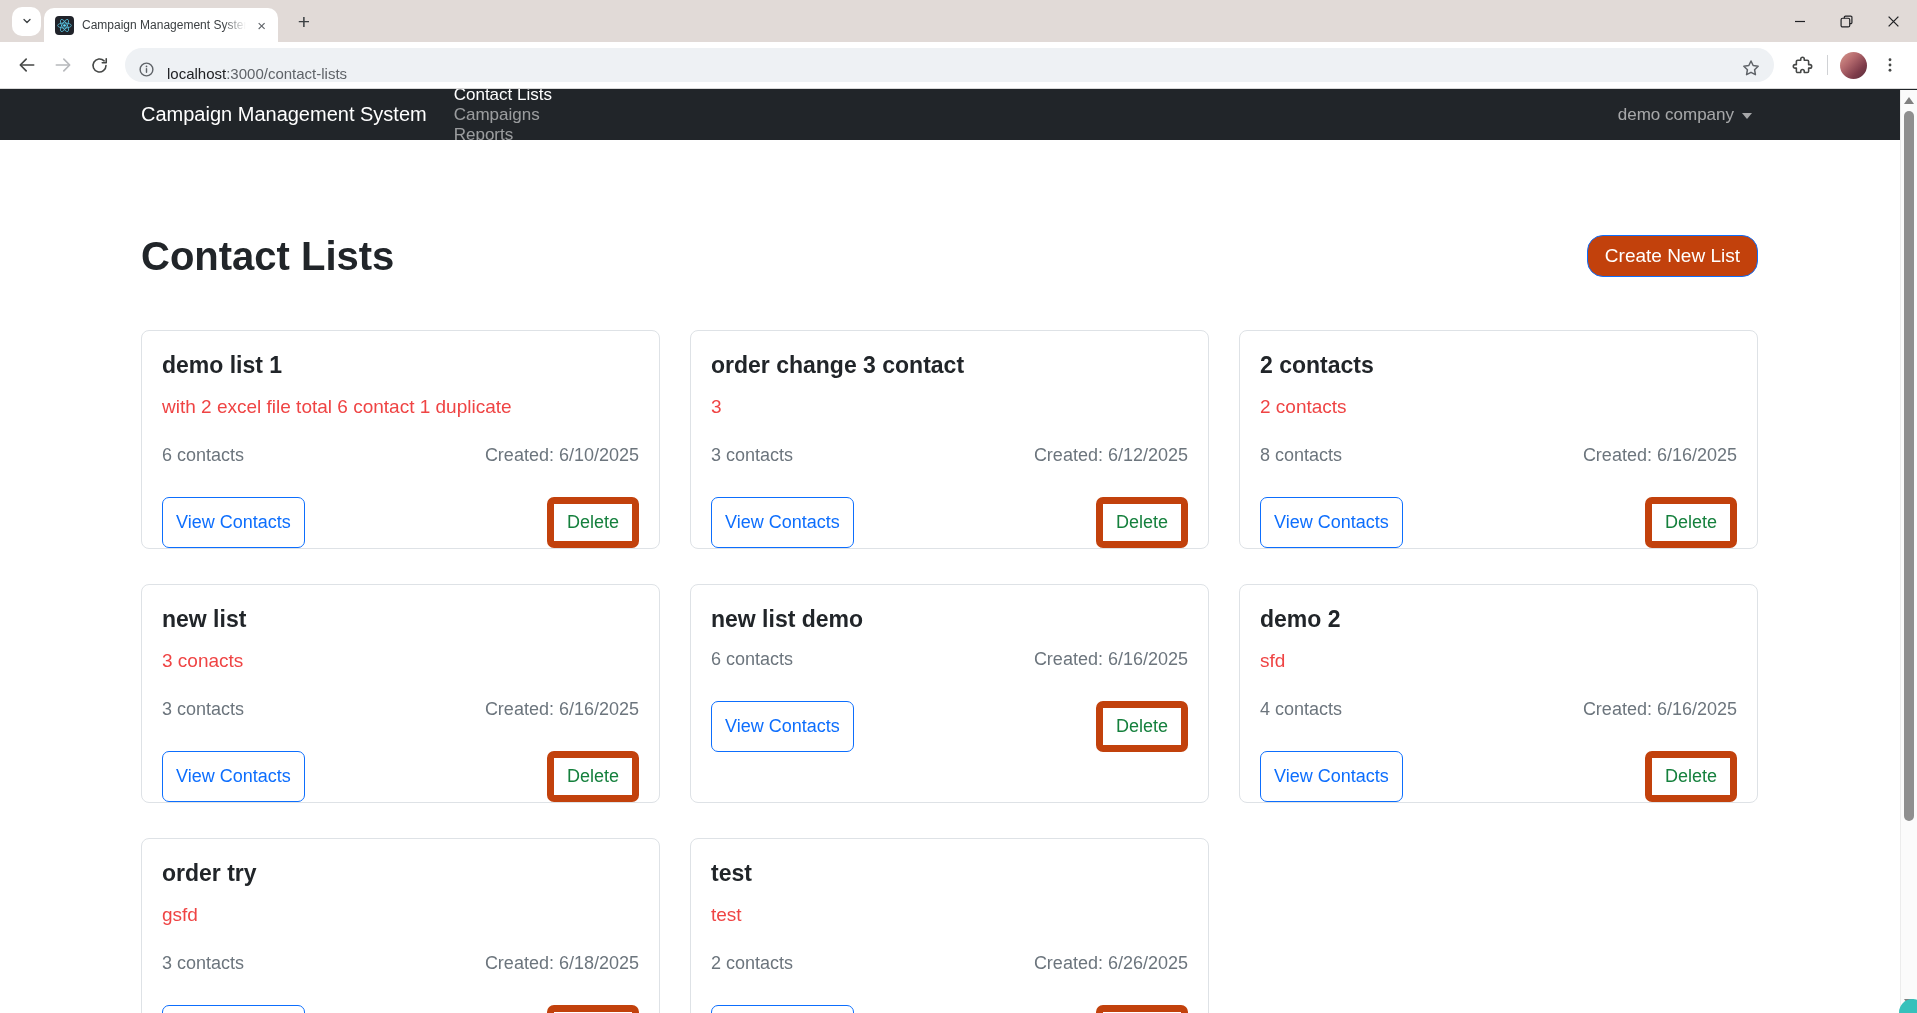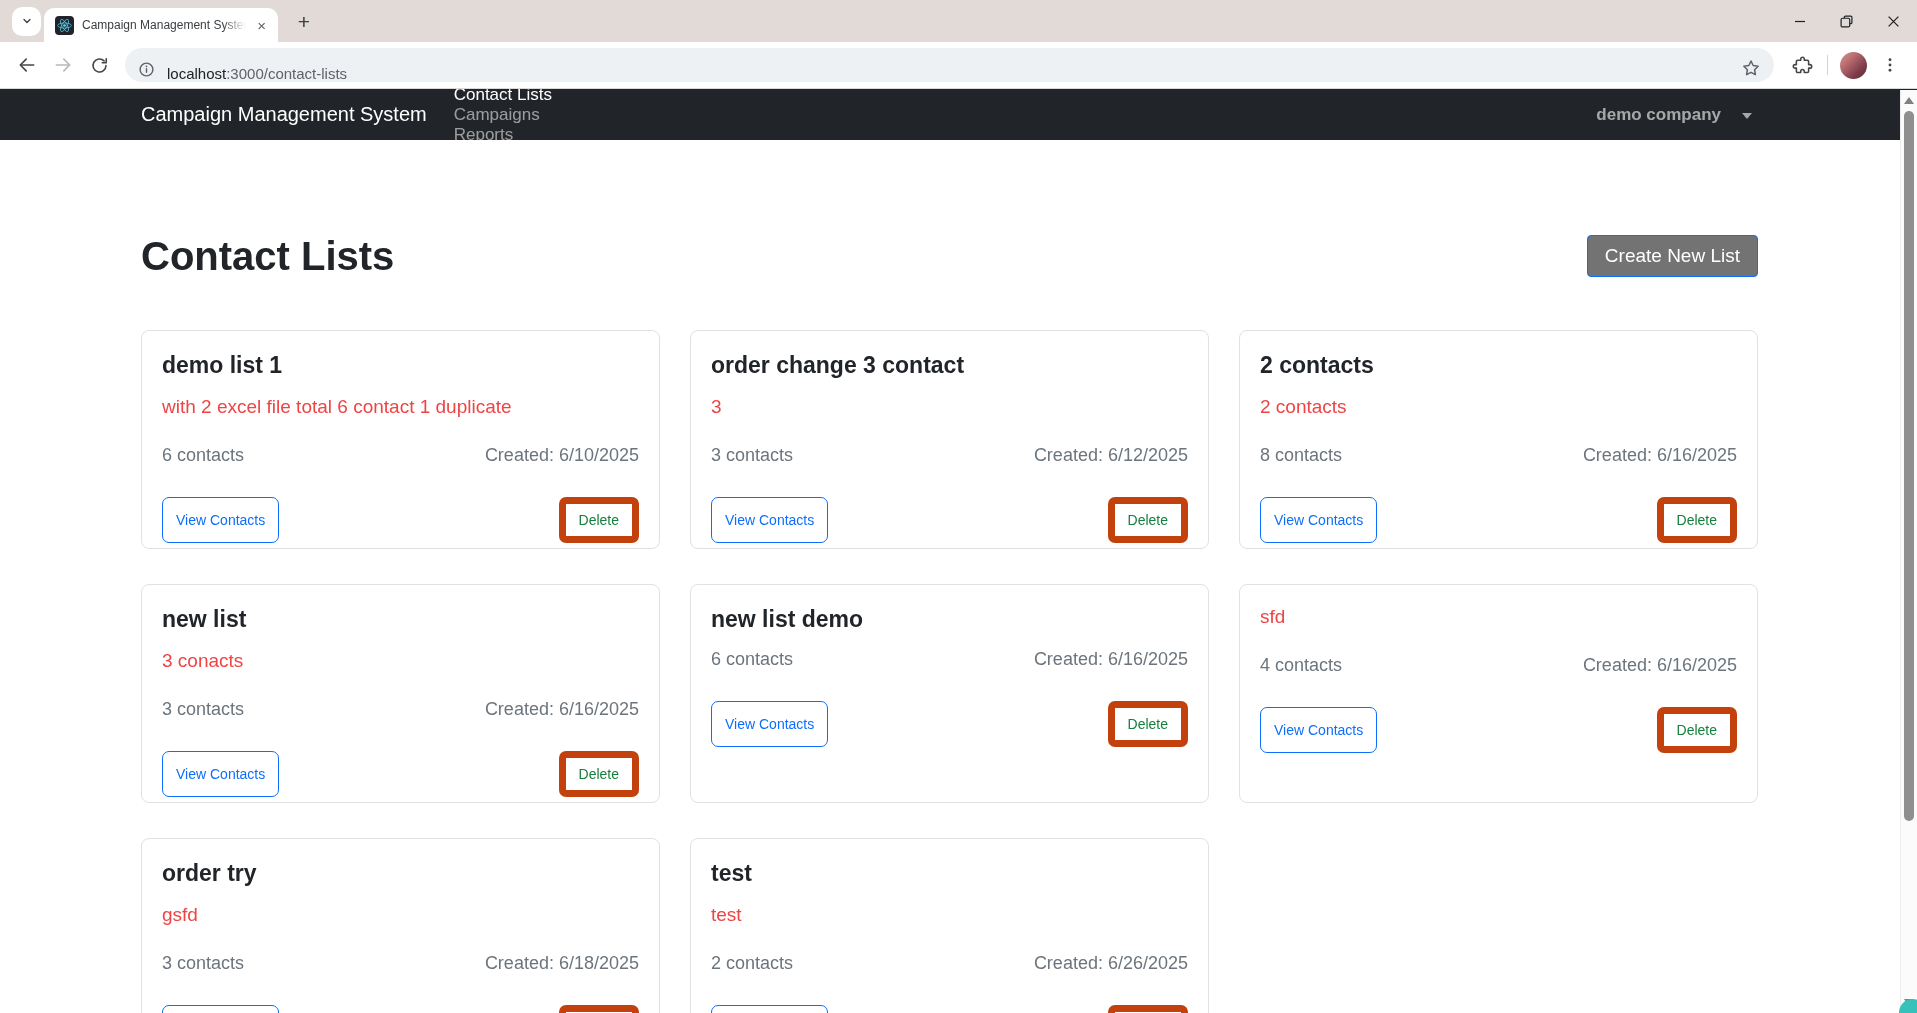--- a/index.html
+++ b/index.html
@@ -36,41 +36,41 @@
   .avatar { width:27px; height:27px; border-radius:50%; margin:0 5px;
             background:linear-gradient(135deg,#d99a8e 0%,#b56a6e 35%,#7e3c4a 70%,#562d3a 100%); }
 
   
   .app-navbar { height:51px; background:#212529; display:flex; align-items:center;
                 padding:0 165px 0 141px; }
   .brand { color:#fff; font-size:20px; font-weight:500; white-space:nowrap; }
   .nav-links { display:flex; margin-left:13px;flex-direction:column; }
   .nav-link { color:rgba(255,255,255,0.55); font-size:17px; padding:0 14px; white-space:nowrap; }
   .nav-link.active { color:#fff; }
-  .company-menu { margin-left:auto; display:flex; align-items:center; gap:21px;
-                  color:rgba(255,255,255,0.6); font-size:17px;font-weight:bold; }
+  .company-menu { margin-left:auto; display:flex; align-items:center; gap:8px;
+                  color:rgba(255,255,255,0.6); font-size:17px; }
   .caret-down { width:0; height:0; border-left:5px solid transparent; border-right:5px solid transparent;
                 border-top:6px solid rgba(255,255,255,0.6); margin-top:2px; }
 
   
   .main { padding:92px 159px 0 141px; }
   .header-row { display:flex; align-items:center; justify-content:space-between; margin-bottom:50px; }
   .page-title { font-size:40px; line-height:48px; font-weight:700; color:#212529; }
-  .btn-primary { background:#737373; color:#fff; border:1px solid #0d6efd; font-size:19px;
-                 padding:9px 17px; border-radius:4px; font-family:inherit; cursor:pointer; }
+  .btn-primary { background:#c2410c; color:#fff; border:1px solid #0d6efd; font-size:19px;
+                 padding:9px 17px; border-radius:16px; font-family:inherit; cursor:pointer; }
 
   .grid { display:grid; grid-template-columns:repeat(3,1fr); column-gap:30px; row-gap:35px; }
   .card { background:#fff; border:1px solid #dee2e6; border-radius:8px; height:219px;
           padding:20px 20px 14px; }
   .card-title { font-size:23px; line-height:28px; font-weight:700; color:#212529; margin-bottom:16px; }
   .card-desc { font-size:19px; line-height:24px; color:#ef4444; margin-bottom:26px; }
   .card-meta { display:flex; justify-content:space-between; font-size:18px; line-height:21px;
                color:#6c757d; margin-bottom:31px; }
   .card-actions { display:flex; justify-content:space-between; }
-  .btn-outline { background:#fff; font-size:14px; padding:8px 13px; border-radius:7px;
+  .btn-outline { background:#fff; font-size:18px; padding:8px 13px; border-radius:7px;
                  font-family:inherit; cursor:pointer; }
   .btn-outline.primary { color:#0d6efd; border:1px solid #0d6efd; }
   .btn-outline.danger  { color:#15803d; border:7px solid #c2410c; }
 
   
   .scrollbar { position:absolute; top:90px; right:0; width:17px; height:923px; background:#fbfbfb;
                border-left:1px solid #ececec; z-index:40; }
   .sb-arrow { position:absolute; left:3px; width:0; height:0;
               border-left:5.5px solid transparent; border-right:5.5px solid transparent; }
   .sb-up   { top:7px;    border-bottom:7px solid #808080; }
@@ -262,20 +262,21 @@
       <span>6 contacts</span>
       <span>Created: 6/16/2025</span>
     </div>
     <div class="card-actions">
       <button class="btn-outline primary">View Contacts</button>
       <button class="btn-outline danger">Delete</button>
     </div>
   </div>
 
   <div class="card">
+    <div class="card-title">demo 2</div>
     <div class="card-desc">sfd</div>
     <div class="card-meta">
       <span>4 contacts</span>
       <span>Created: 6/16/2025</span>
     </div>
     <div class="card-actions">
       <button class="btn-outline primary">View Contacts</button>
       <button class="btn-outline danger">Delete</button>
     </div>
   </div>

